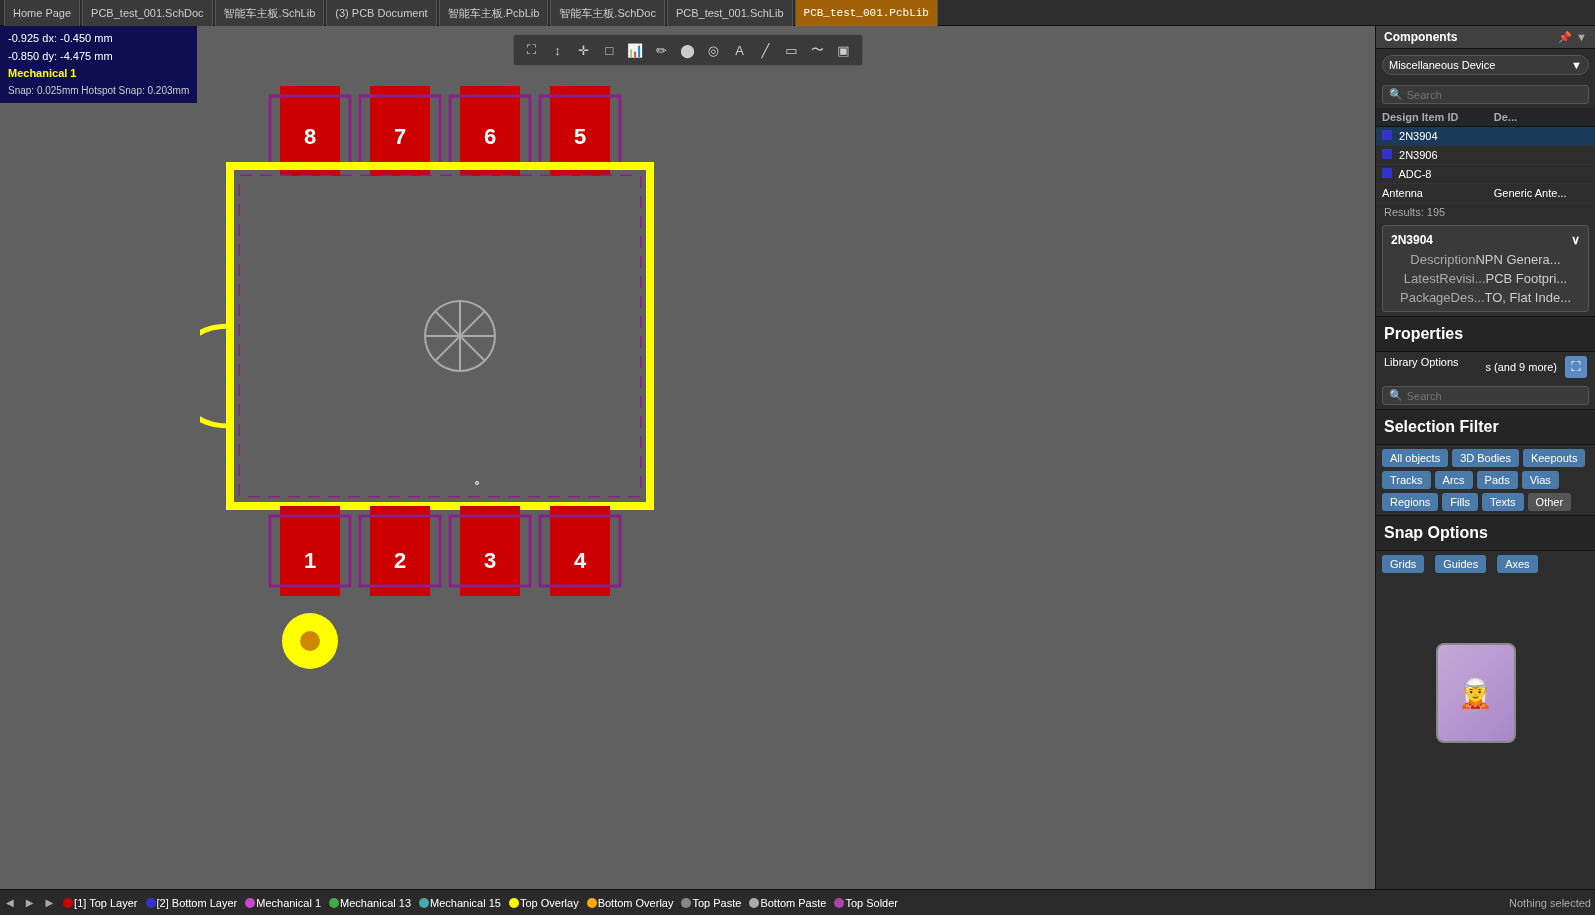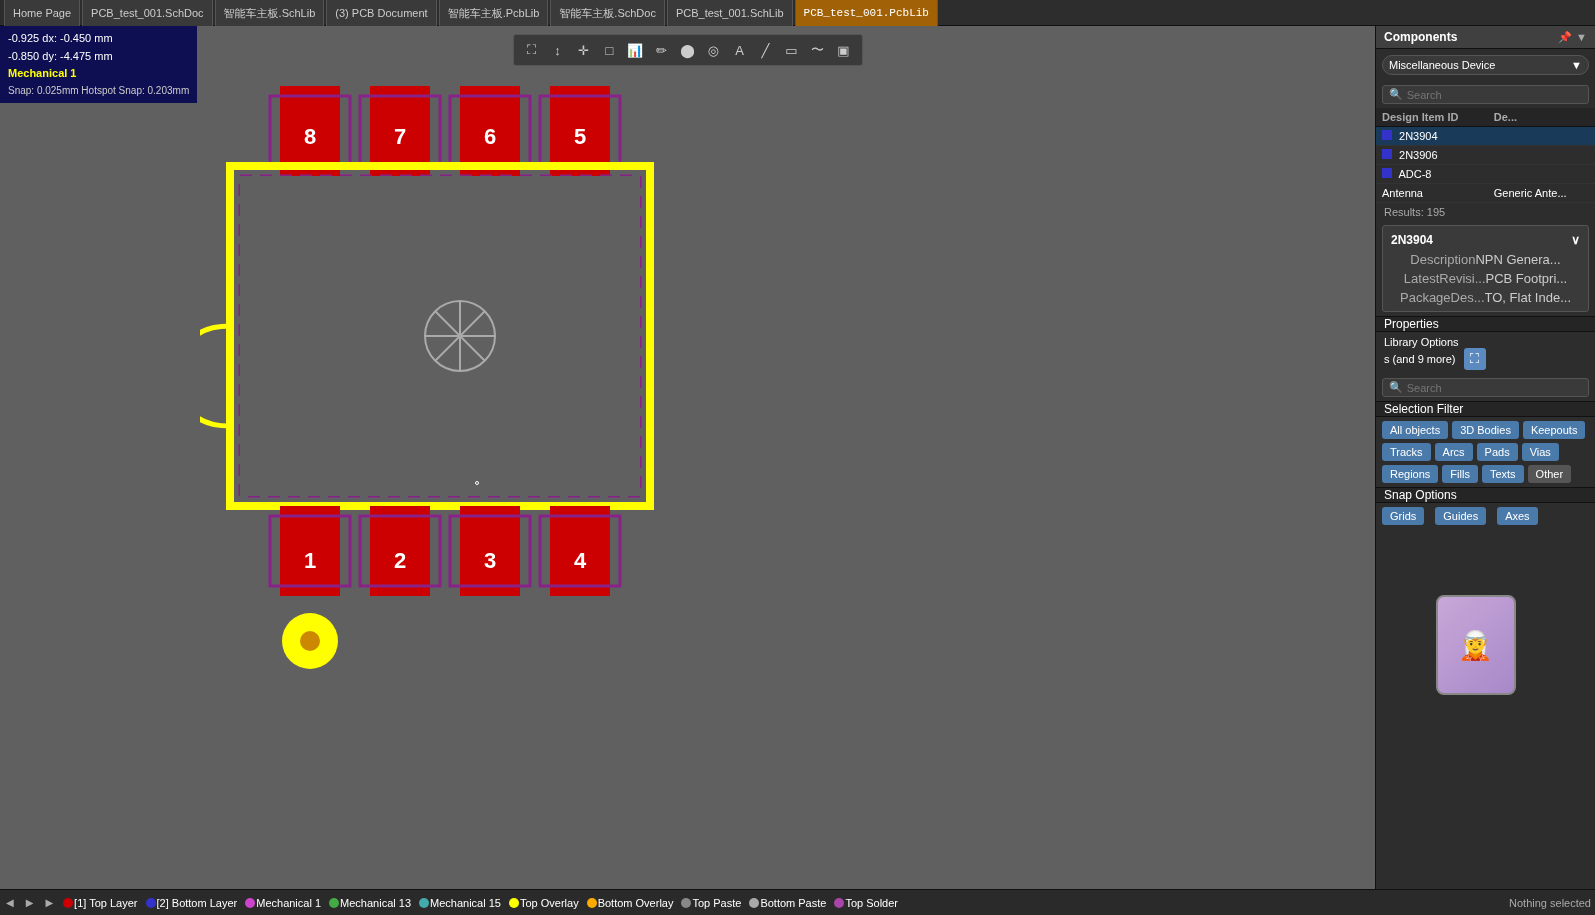--- a/index.html
+++ b/index.html
@@ -99,25 +99,25 @@
     }
     .component-detail-header {
       display: flex; justify-content: space-between; align-items: center;
       padding: 3px 4px; font-size: 12px; font-weight: bold;
     }
     .detail-row { display: flex; justify-content: center; padding: 2px 4px; font-size: 13px; }
     .detail-label { color: #aaa; }
     .detail-value { color: #ccc; text-align: right; max-width: 100px; overflow: hidden; text-overflow: ellipsis; }
 
     .section-header {
-      padding: 0 8px; font-size: 12px; font-weight: normal; color: #fff;
+      padding: 8px 8px; font-size: 16px; font-weight: bold; color: #fff;
       background: #252525; border-top: 1px solid #111; border-bottom: 1px solid #111;
     }
 
-    .properties-row { display: flex; justify-content: space-between; padding: 4px 8px; font-size: 11px; flex-direction: column; }
+    .properties-row { display: flex; justify-content: space-between; padding: 4px 8px; font-size: 11px; }
     .filter-btn {
       width: 22px; height: 22px; background: #5a8abf; border: none; color: #fff;
       border-radius: 3px; cursor: pointer; display: flex; align-items: center; justify-content: center;
     }
 
     .selection-grid {
       padding: 4px 6px; display: flex; flex-wrap: wrap; gap: 4px;
     }
     .sel-btn {
       padding: 3px 8px; font-size: 11px; background: #4a7aaa; border: none;

